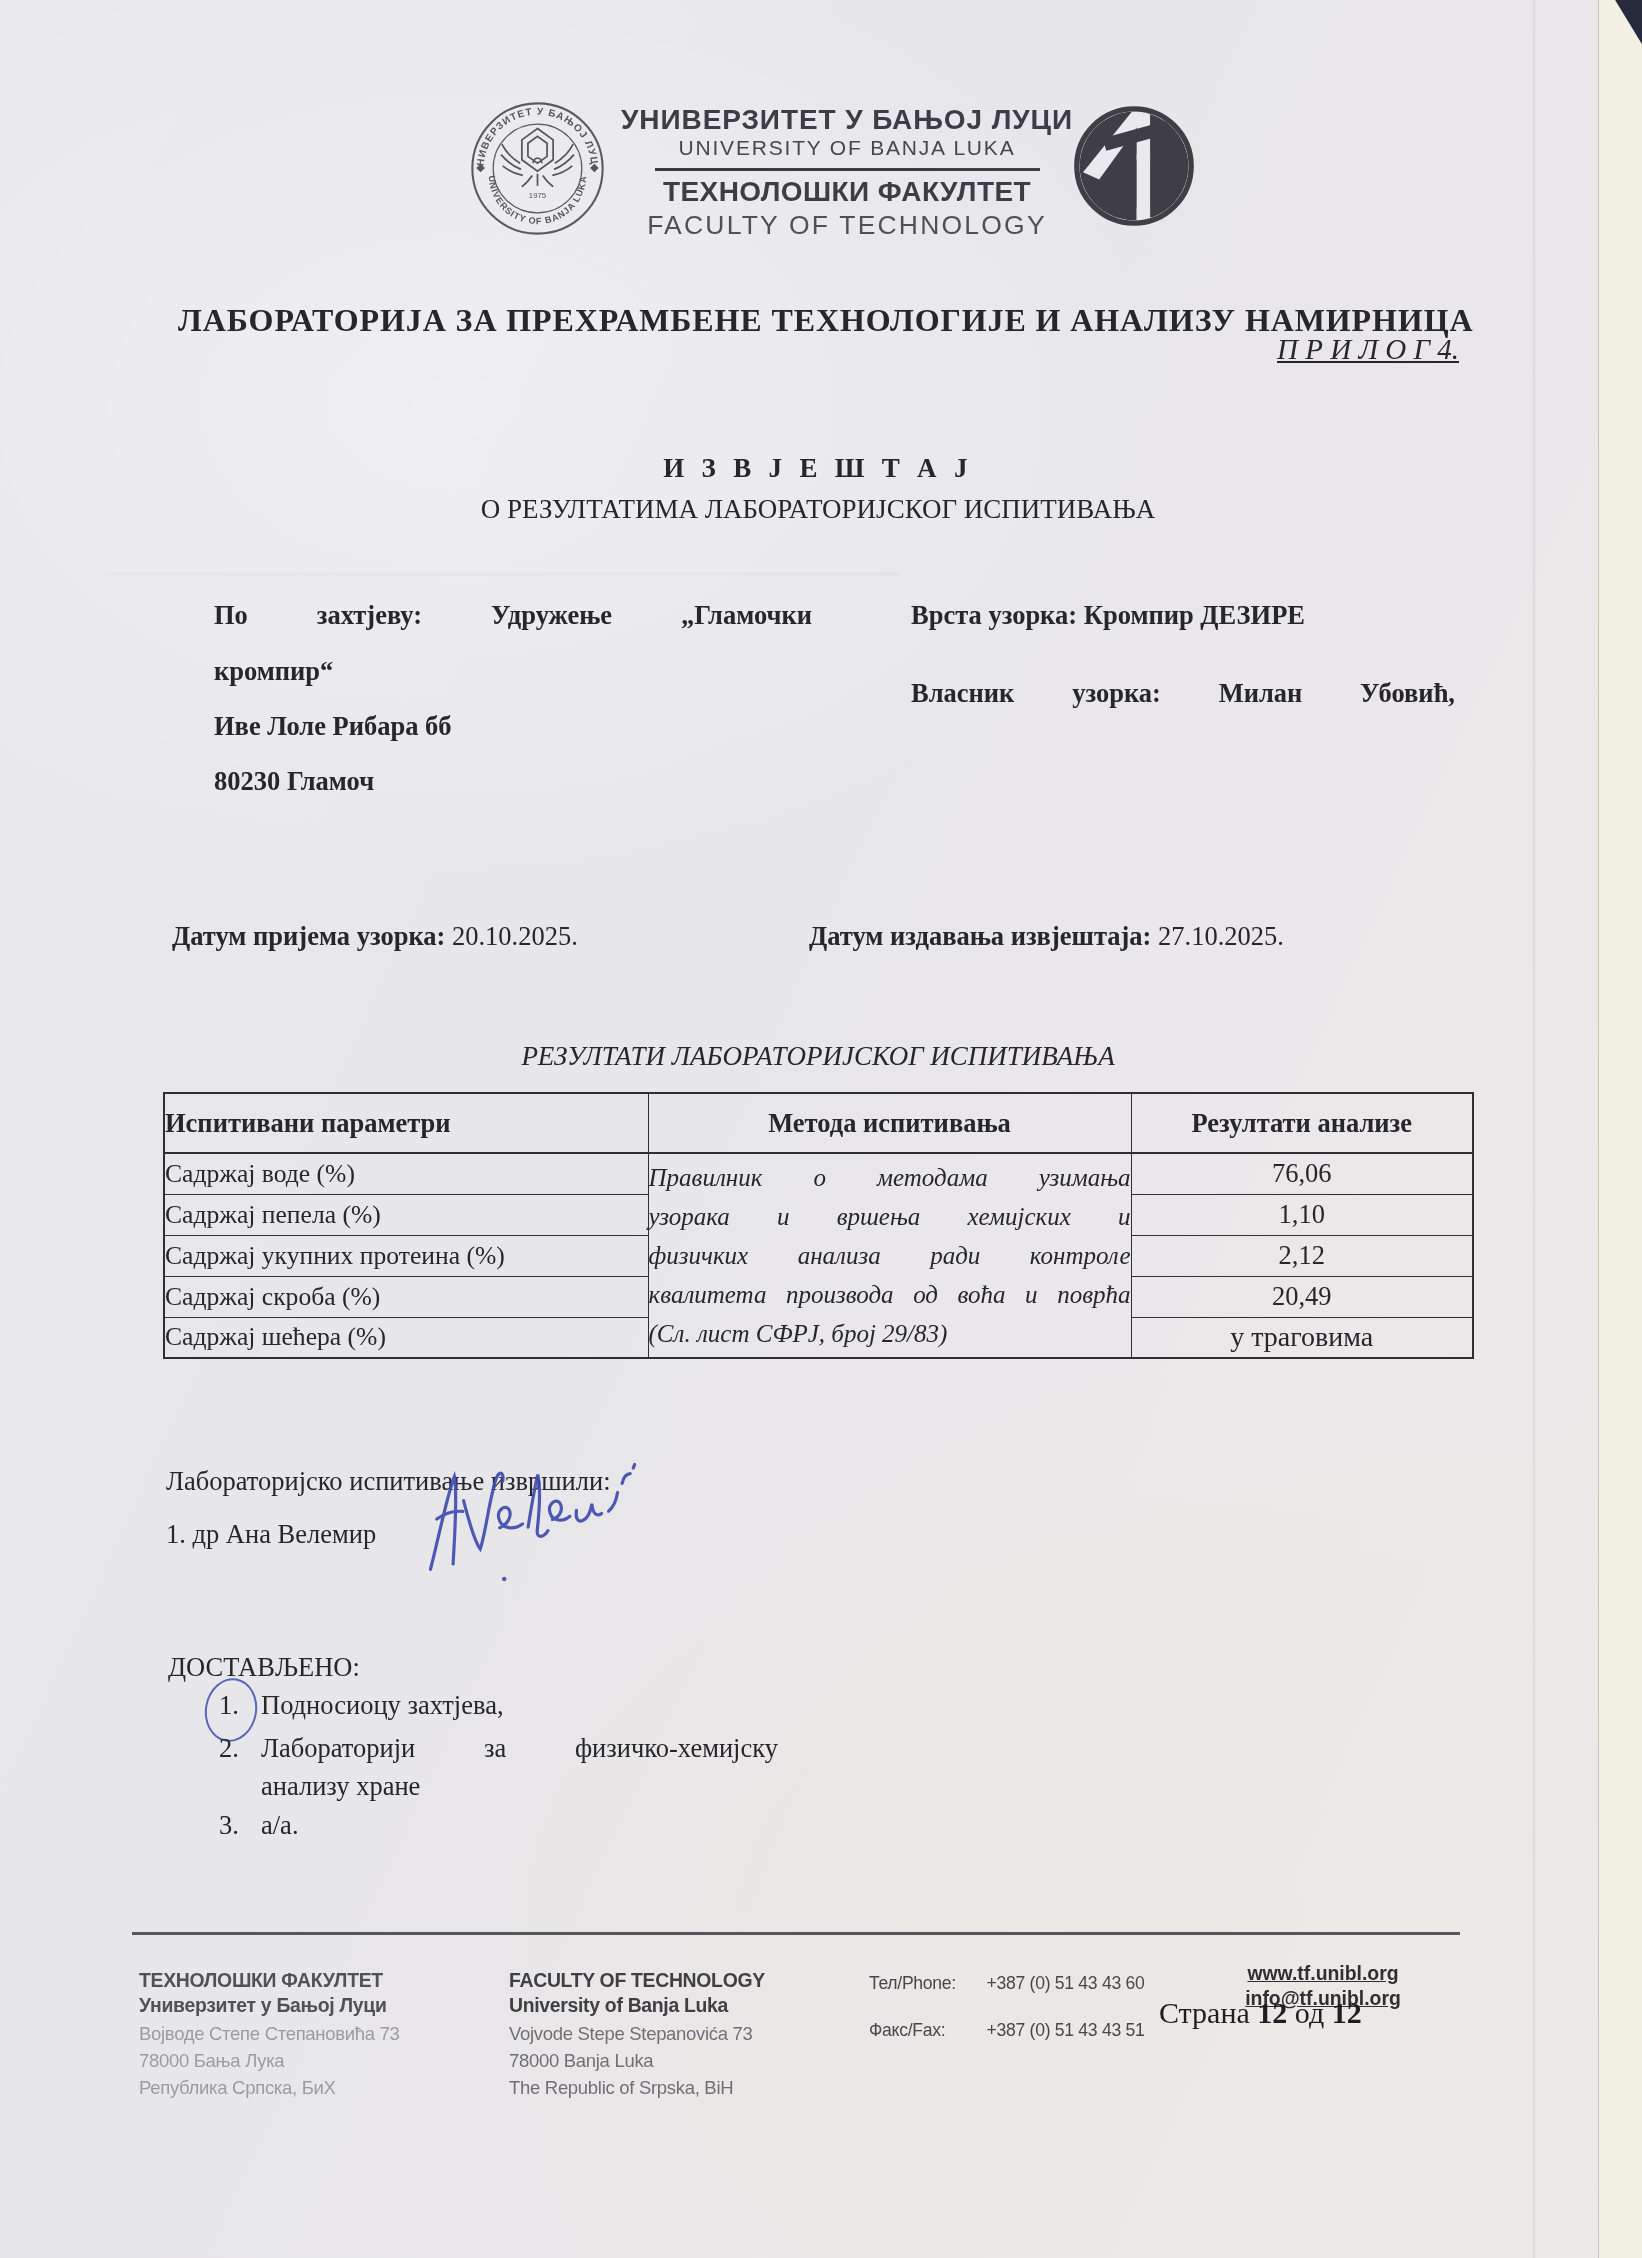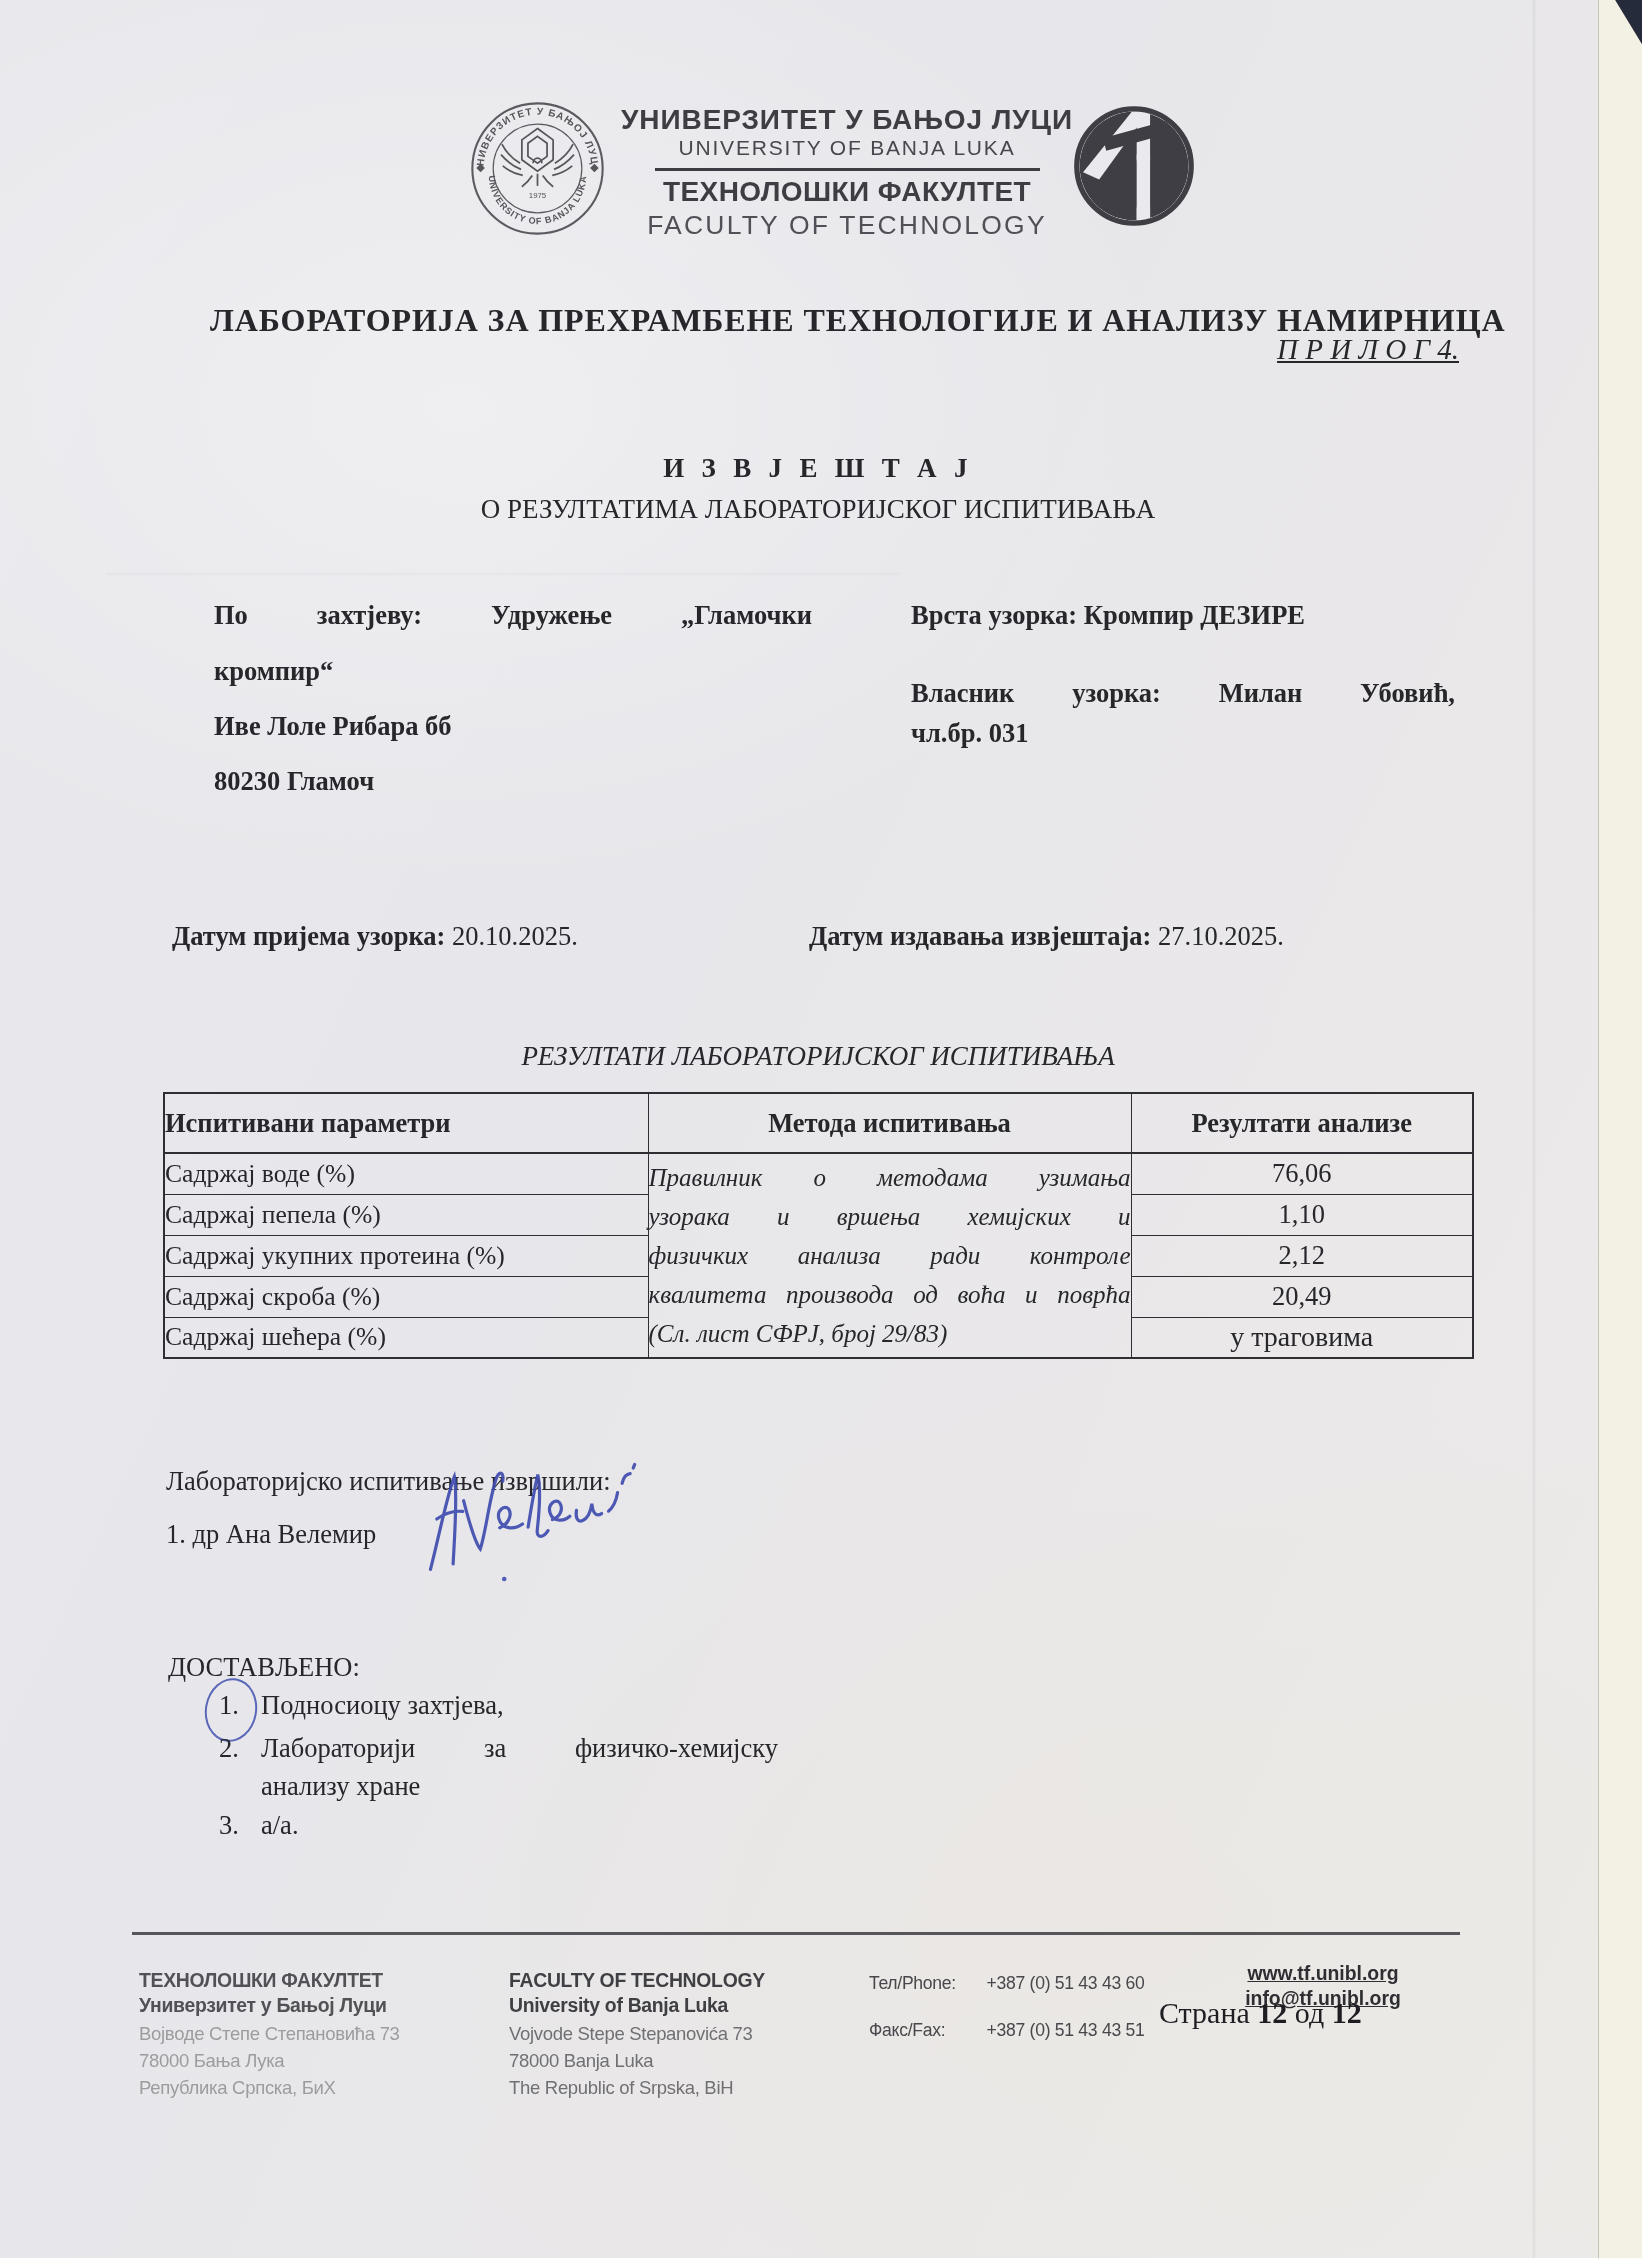--- a/index.html
+++ b/index.html
@@ -21,21 +21,21 @@
   .crease-h{position:absolute;left:106px;top:572px;width:794px;height:3.5px;background:linear-gradient(180deg,rgba(90,90,100,0),rgba(90,90,100,.05),rgba(90,90,100,0));}
 
   
   .h-center{left:494px;top:0;width:706px;text-align:center;color:#3d3d43;}
   .h-cy1{position:absolute;left:0;top:104px;width:706px;font-size:28px;font-weight:700;letter-spacing:0.9px;}
   .h-en1{position:absolute;left:0;top:136px;width:706px;font-size:21px;letter-spacing:1.8px;color:#47474d;}
   .h-rule{position:absolute;left:161px;top:168px;width:385px;height:2.6px;background:#3c3c42;}
   .h-cy2{position:absolute;left:0;top:176px;width:706px;font-size:28px;font-weight:700;letter-spacing:0.4px;}
   .h-en2{position:absolute;left:0;top:210px;width:706px;font-size:26.5px;letter-spacing:2.2px;color:#505057;}
 
-  .lab-title{left:178px;top:302px;font-size:32px;font-weight:700;letter-spacing:0.9px;white-space:nowrap;margin-left:32px;}
+  .lab-title{left:178px;top:302px;font-size:32px;font-weight:700;letter-spacing:0.9px;white-space:nowrap;}
   .annex{right:184px;top:333px;font-size:29px;font-style:italic;text-decoration:underline;}
   .report{left:163px;top:453px;width:1310px;text-align:center;font-size:27px;font-weight:700;letter-spacing:5.3px;}
   .report-sub{left:163px;top:494px;width:1310px;text-align:center;font-size:27px;font-weight:400;}
 
   .rq{font-size:26.5px;font-weight:700;}
   .rq-l{left:166px;width:598px;margin-left:48px;}
   .rq-r{left:911px;width:544px;}
 
   .dateline{font-size:26.5px;}
   .dateline .lbl{font-weight:700;}
@@ -145,21 +145,20 @@
   <div class="abs report ser">И З В Ј Е Ш Т А Ј</div>
   <div class="abs report-sub ser">О РЕЗУЛТАТИМА ЛАБОРАТОРИЈСКОГ ИСПИТИВАЊА</div>
 
   <div class="abs rq rq-l jst" style="top:600px">По захтјеву: Удружење „Гламочки</div>
   <div class="abs rq rq-l" style="top:656px">кромпир“</div>
   <div class="abs rq rq-l" style="top:711px">Иве Лоле Рибара бб</div>
   <div class="abs rq rq-l" style="top:766px">80230 Гламоч</div>
 
   <div class="abs rq rq-r" style="top:600px">Врста узорка: Кромпир ДЕЗИРЕ</div>
   <div class="abs rq rq-r jst" style="top:678px">Власник узорка: Милан Убовић,</div>
-  <div class="abs rq rq-r" style="top:718px">чл.бр. 031</div>
 
   <div class="abs dateline" style="left:172px;top:921px">
     <span class="lbl">Датум пријема узорка:</span>
     <span>20.10.2025.</span>
   </div>
   <div class="abs dateline" style="left:809px;top:921px">
     <span class="lbl">Датум издавања извјештаја:</span>
     <span>27.10.2025.</span>
   </div>
 

